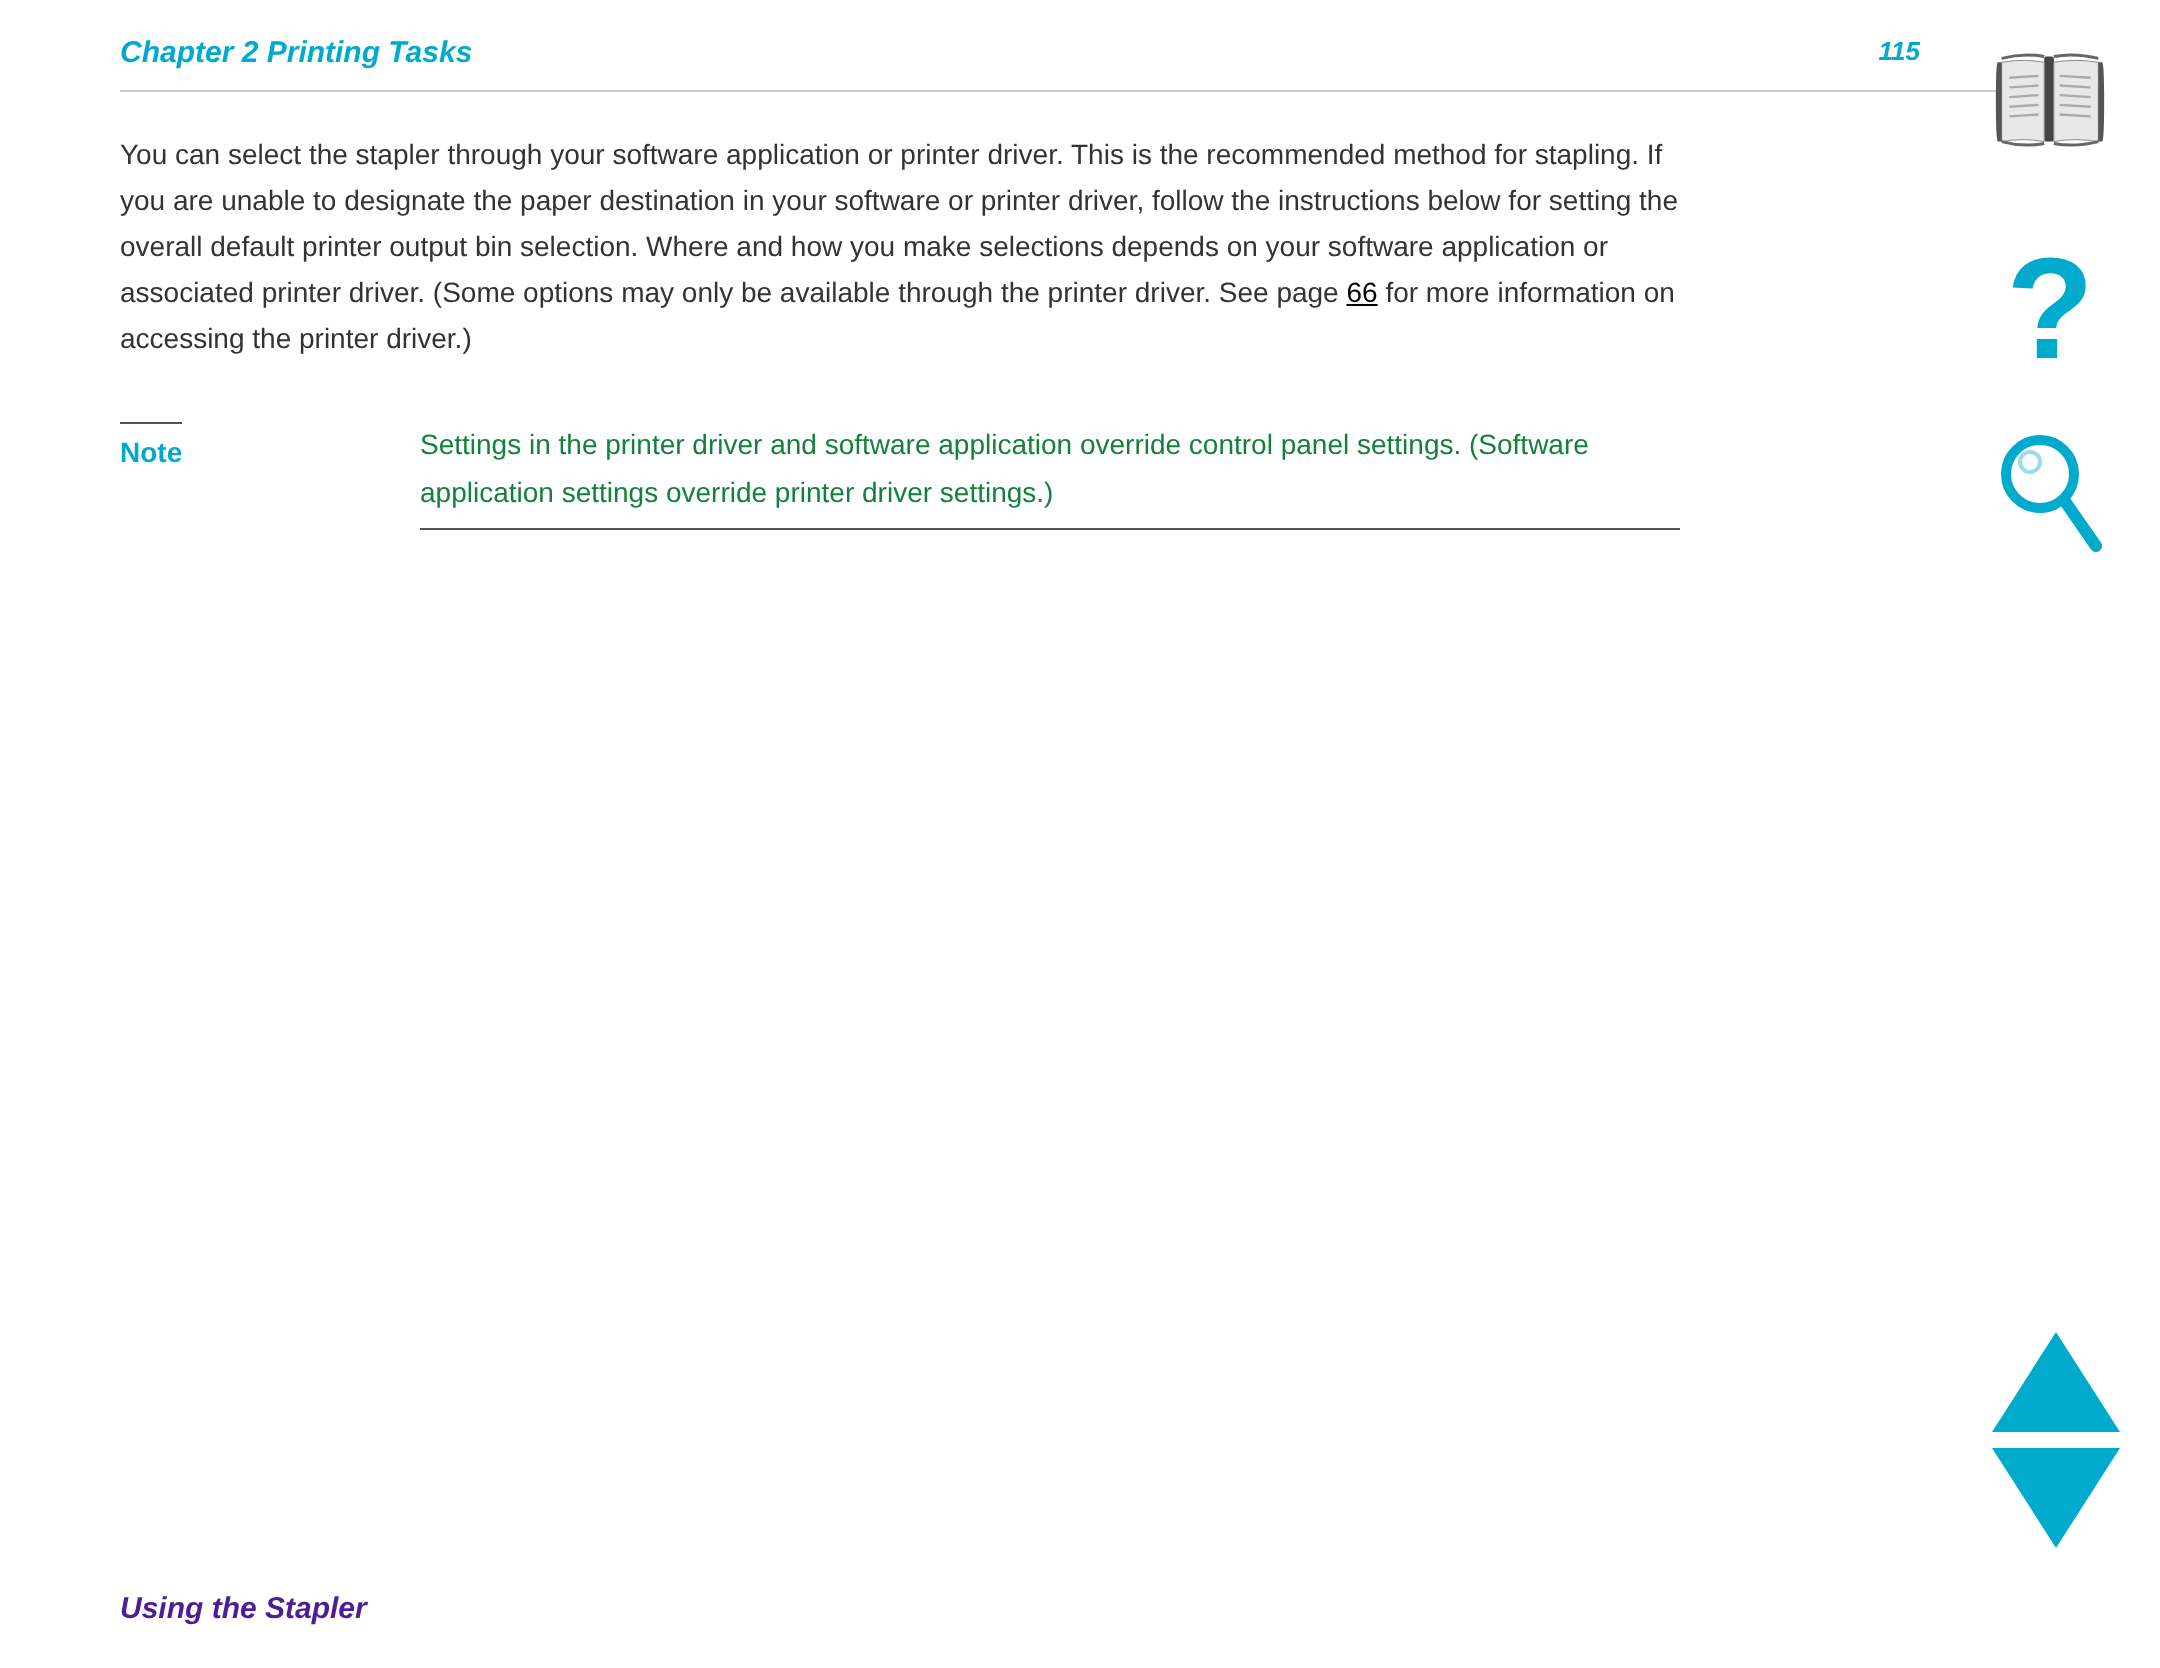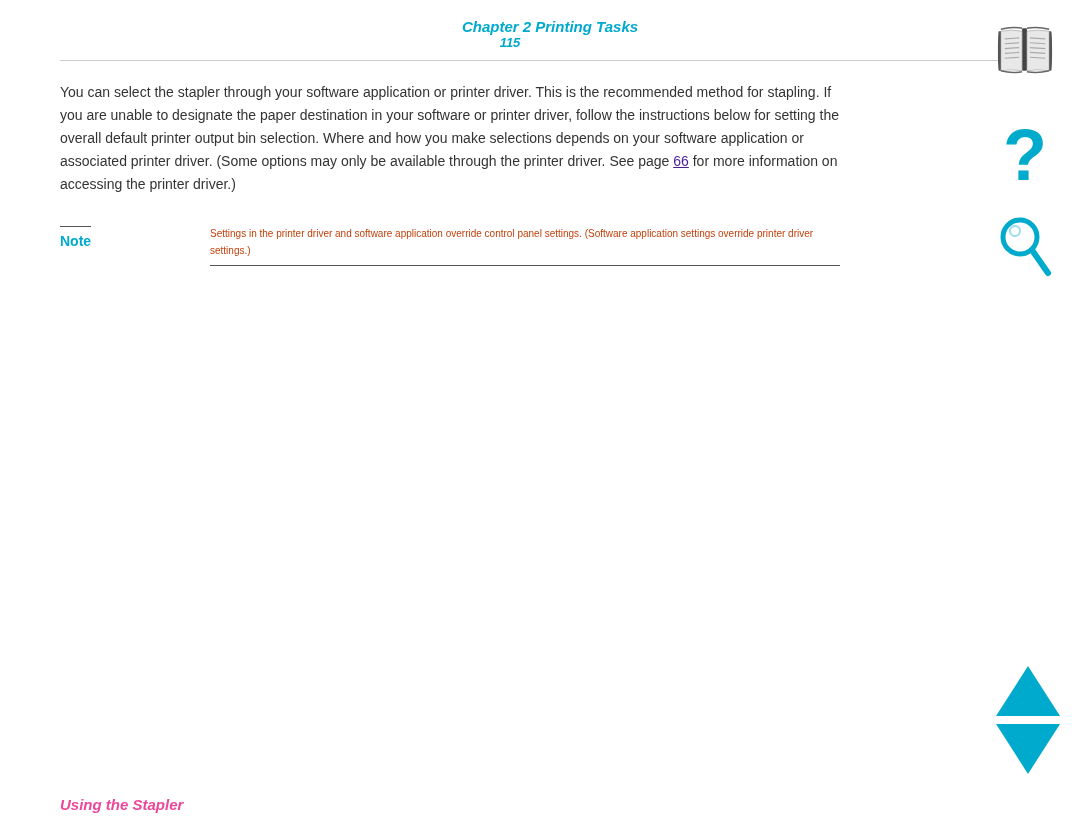--- a/index.html
+++ b/index.html
@@ -21,24 +21,23 @@
       width: 100%;
       height: 100%;
       position: relative;
       background: #ffffff;
     }
 
     
     .header {
       display: flex;
       justify-content: space-between;
-      align-items: center;
+      align-items: flex-start;
       padding: 18px 40px 10px 60px;
       border-bottom: none;
-      flex-direction: column;
     }
 
     .header-chapter {
       font-style: italic;
       font-weight: bold;
       color: #00aacc;
       font-size: 15px;
     }
 
     .header-page {
@@ -65,21 +64,21 @@
     }
 
     .body-text {
       font-size: 14px;
       color: #333333;
       line-height: 1.65;
       margin-bottom: 30px;
     }
 
     .body-text a {
-      color: #4c1d95;
+      color: #000000;
     }
 
     
     .note-section {
       display: flex;
       align-items: flex-start;
       margin-top: 10px;
       position: relative;
     }
 
@@ -93,22 +92,22 @@
       font-weight: bold;
       color: #00aacc;
       font-size: 14px;
       border-top: 1.5px solid #555;
       padding-top: 6px;
       display: inline-block;
     }
 
     .note-text-column {
       flex: 1;
-      font-size: 10px;
-      color: #c2410c;
+      font-size: 14px;
+      color: #15803d;
       line-height: 1.65;
       border-bottom: 1.5px solid #555;
       padding-bottom: 6px;
     }
 
     
     .sidebar-icons {
       position: absolute;
       right: 20px;
       top: 0;
@@ -180,21 +179,21 @@
     
     .footer {
       position: absolute;
       bottom: 20px;
       left: 60px;
     }
 
     .footer-link {
       font-style: italic;
       font-weight: bold;
-      color: #ec4899;
+      color: #4c1d95;
       font-size: 15px;
       text-decoration: none;
       cursor: pointer;
     }
 
     
     .header-line {
       height: 1px;
       background: #cccccc;
       margin: 0 40px 0 60px;

